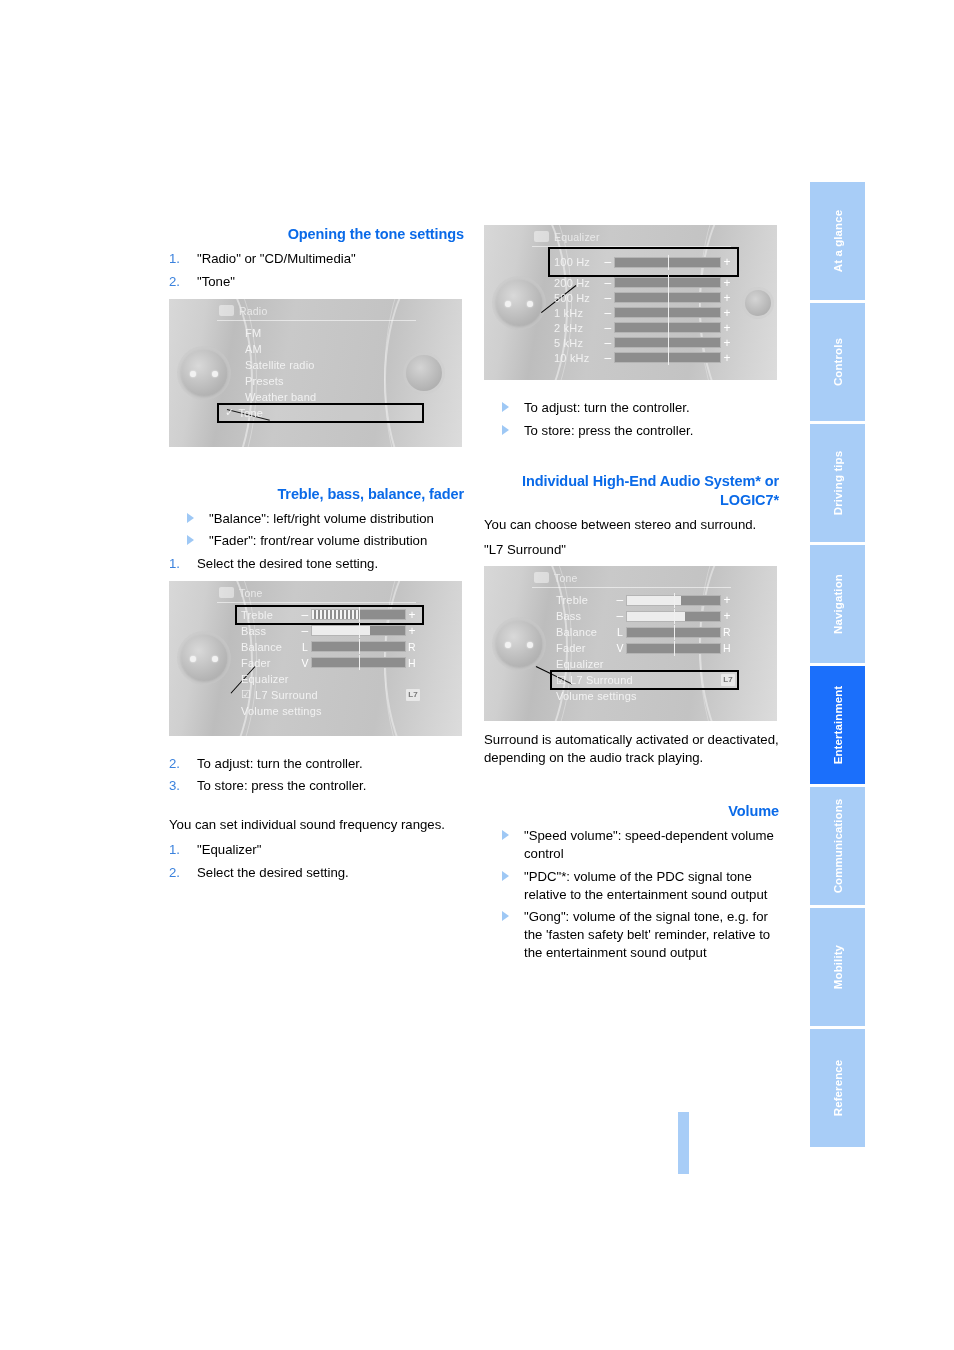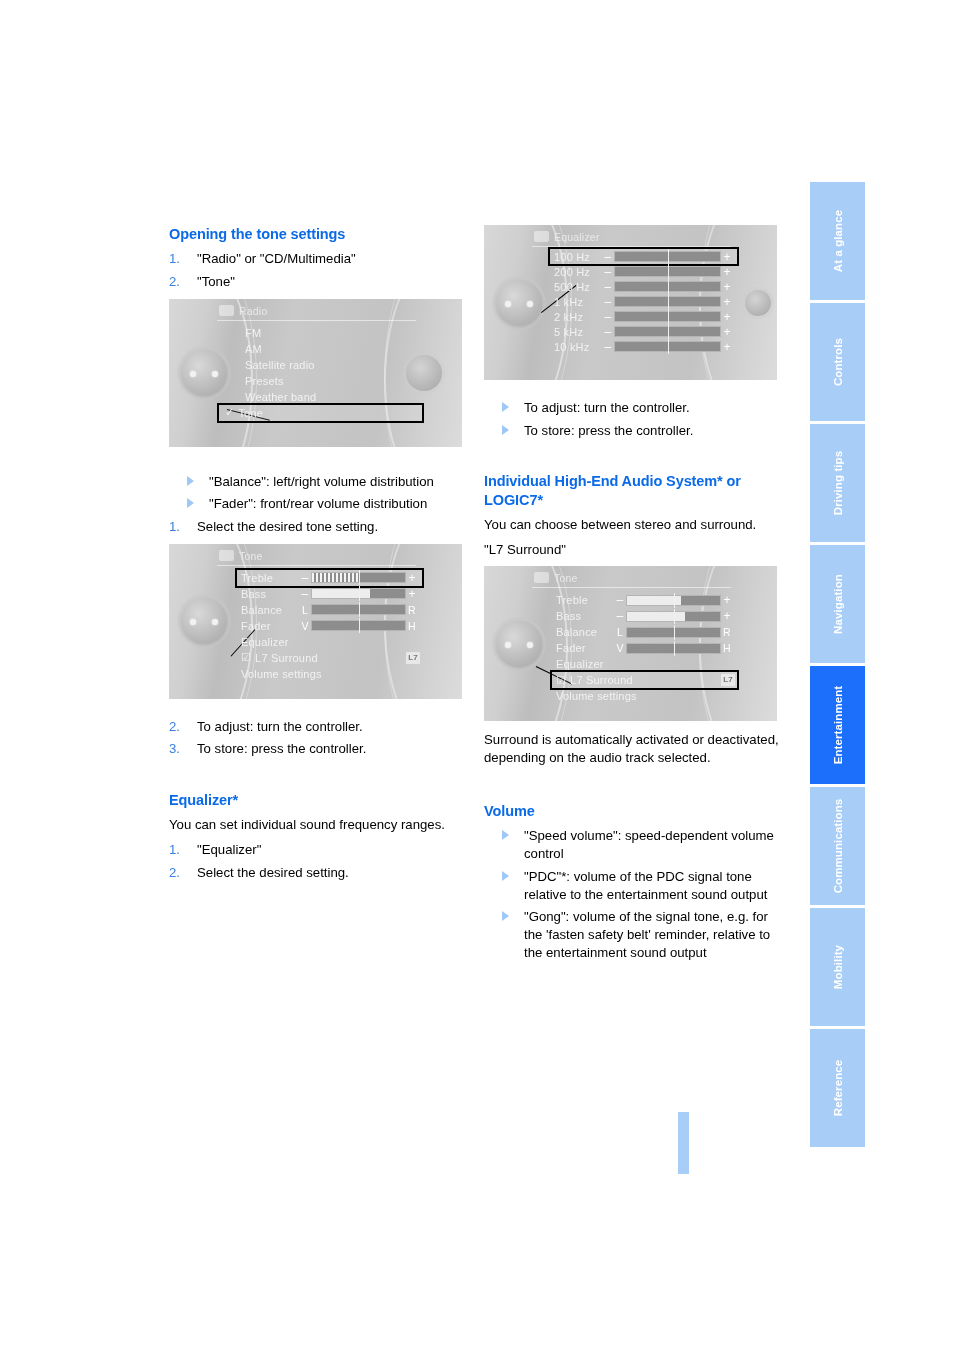--- a/index.html
+++ b/index.html
@@ -11,21 +11,21 @@
   }
   .page{position:relative;width:954px;height:1350px;}
 
   
   .col{position:absolute;top:225px;width:295px;}
   .col-left{left:169px;}
   .col-right{left:484px;}
 
   h2.sec{
     color:#0a6ae8;font-size:14.5px;font-weight:bold;
-    margin:12px 0 7px 0;line-height:1.25;letter-spacing:-0.1px;
+    margin:12px 0 7px 0;line-height:1.25;letter-spacing:-0.1px;text-align:right;
   }
   h2.sec.tight{margin-top:0;}
   .sp-md{height:16px;}
   .sp-sm{height:9px;}
 
   p.body{
     margin:0 0 8px 0;font-size:13.2px;color:#000;line-height:1.32;
   }
 
   
@@ -211,20 +211,21 @@
           <div class="row sel" style="margin-left:-22px;padding-left:6px;">
             <span class="check">✓</span>
             <span class="lbl">Tone</span>
           </div>
         </div>
       </div>
     </div>
 
     <div class="sp-md"></div>
 
+    <h2 class="sec">Treble, bass, balance, fader</h2>
 
     <ul class="tri indent">
       <li>
         <span class="tri"></span>
         <span>"Balance": left/right volume distribution</span>
       </li>
       <li>
         <span class="tri"></span>
         <span>"Fader": front/rear volume distribution</span>
       </li>
@@ -307,21 +308,20 @@
         <span>To adjust: turn the controller.</span>
       </li>
       <li>
         <span class="num">3.</span>
         <span>To store: press the controller.</span>
       </li>
     </ol>
 
     <div class="sp-md"></div>
 
-    <h2 class="sec">Equalizer*</h2>
     <p class="body">You can set individual sound frequency ranges.</p>
     <ol class="steps">
       <li>
         <span class="num">1.</span>
         <span>"Equalizer"</span>
       </li>
       <li>
         <span class="num">2.</span>
         <span>Select the desired setting.</span>
       </li>
@@ -337,21 +337,21 @@
       <div class="curve c4"></div>
       <div class="knob"></div>
       <div class="knob-right" style="right:6px;width:26px;height:26px;"></div>
       <div class="leader" style="left:48px;top:60px;width:44px;transform:rotate(-38deg);transform-origin:right center;"></div>
       <div class="screen">
         <div class="scr-title">
           <span class="tico"></span>
           <span>Equalizer</span>
         </div>
         <div class="rows" style="padding-left:18px;margin-top:2px;">
-          <div class="row sel" style="height:15px">
+          <div class="row sel" style="height:26px">
             <span class="lbl" style="min-width:48px">100 Hz</span>
             <span class="minus">–</span>
             <span class="bar">
                 <span class="tick"></span>
               </span>
             <span class="plus">+</span>
           </div>
           <div class="row" style="height:15px">
             <span class="lbl" style="min-width:48px">200 Hz</span>
             <span class="minus">–</span>
@@ -478,21 +478,21 @@
             <span class="lbl" style="min-width:auto">L7 Surround</span>
             <span class="logo7">L7</span>
           </div>
           <div class="row">
             <span class="lbl" style="min-width:auto">Volume settings</span>
           </div>
         </div>
       </div>
     </div>
 
-    <p class="body">Surround is automatically activated or deactivated, depending on the audio track selected.</p>
+    <p class="body">Surround is automatically activated or deactivated, depending on the audio track playing.</p>
 
     <div class="sp-md"></div>
 
     <h2 class="sec">Volume</h2>
     <ul class="tri indent">
       <li>
         <span class="tri"></span>
         <span>"Speed volume": speed-dependent volume control</span>
       </li>
       <li>

